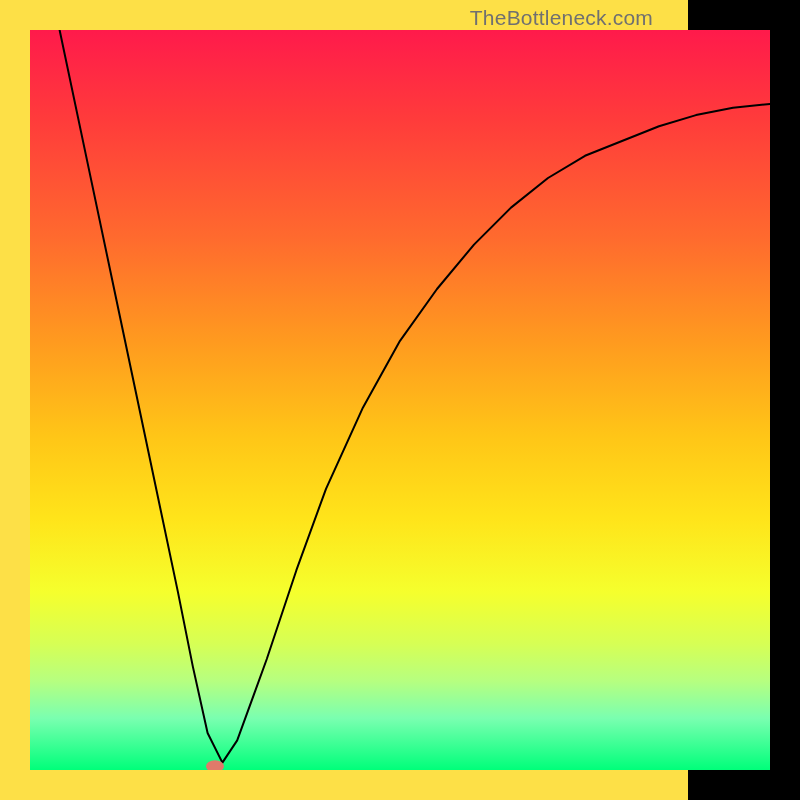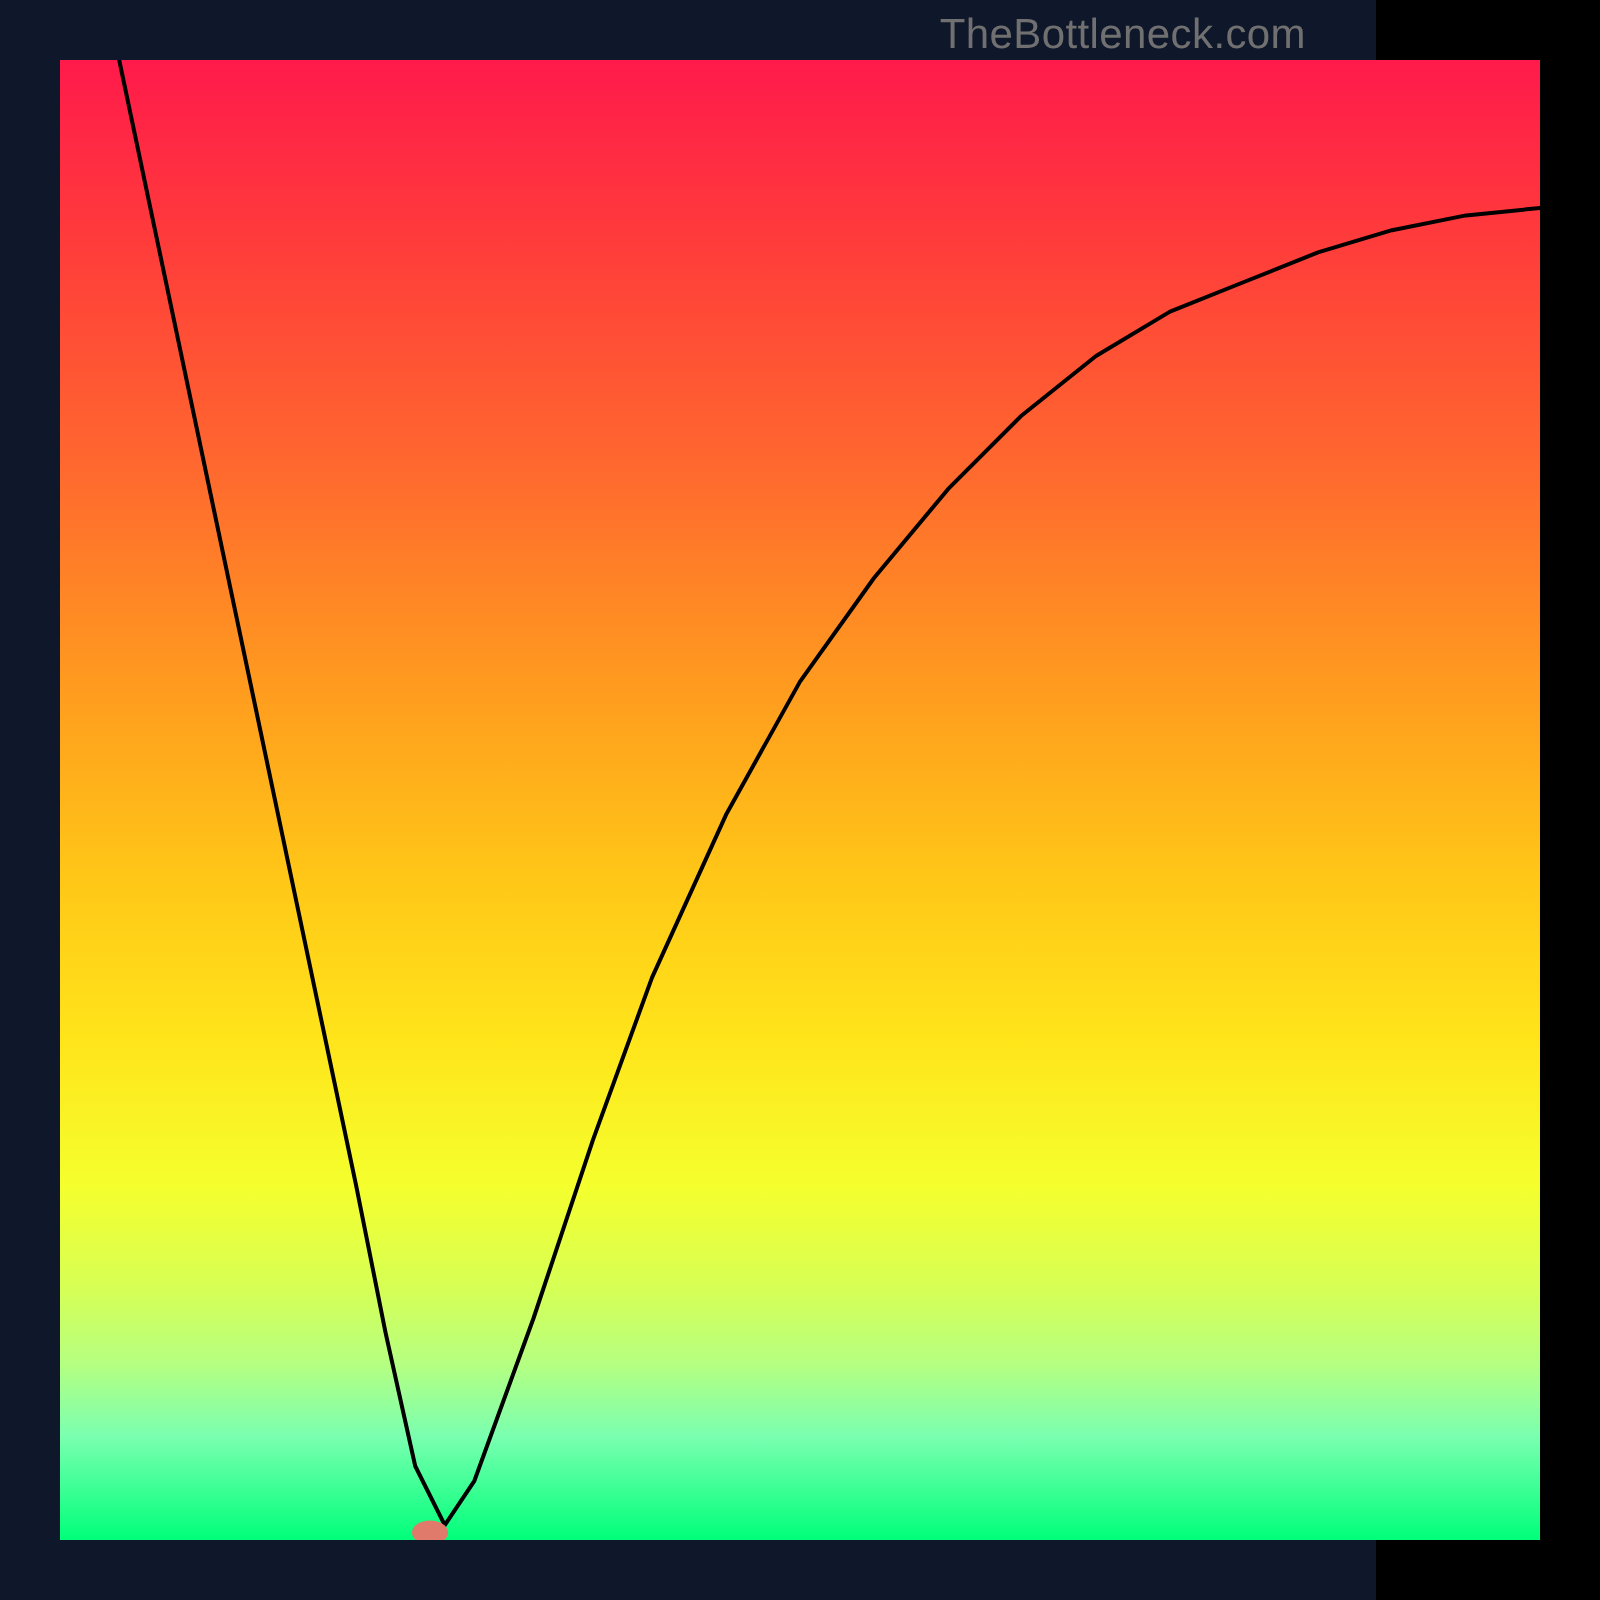--- a/index.html
+++ b/index.html
@@ -8,21 +8,21 @@
     width: 800px;
     height: 800px;
     overflow: hidden;
     font-family: Arial, Helvetica, sans-serif;
     background: #000;
   }
   .frame {
     position: relative;
     width: 688px;
     height: 800px;
-    background: #0f172a;
+    background: #fde047;
   }
   .plot-area {
     position: absolute;
     left: 30px;
     top: 30px;
     width: 740px;
     height: 740px;
     
     background: linear-gradient(
       to bottom,

